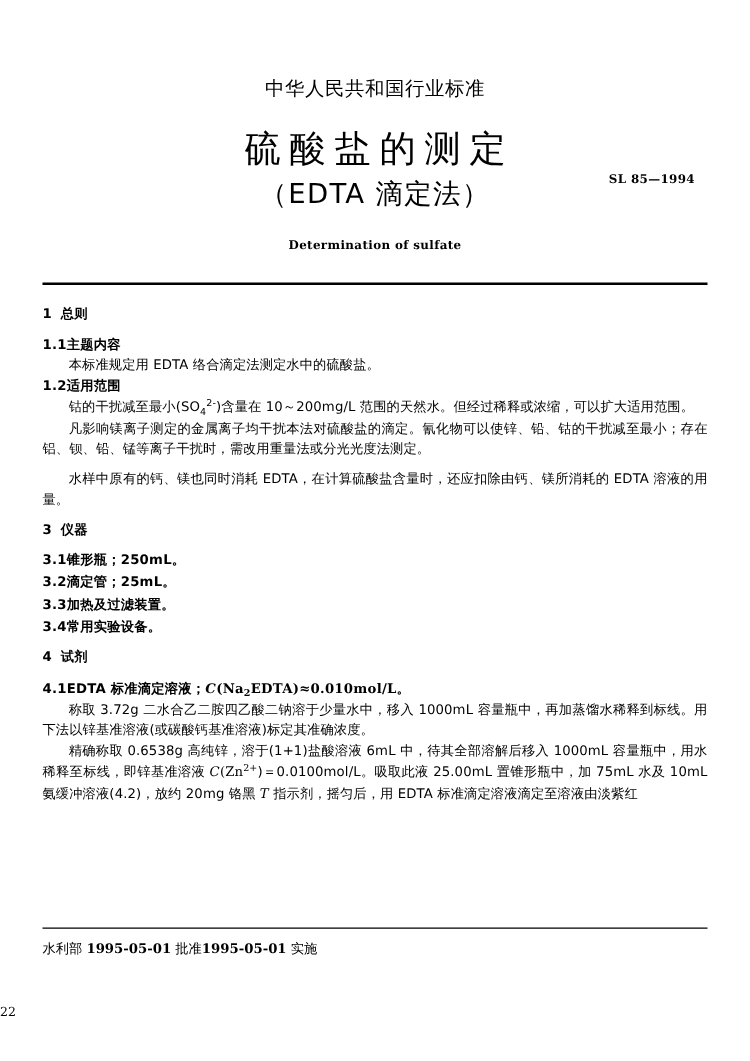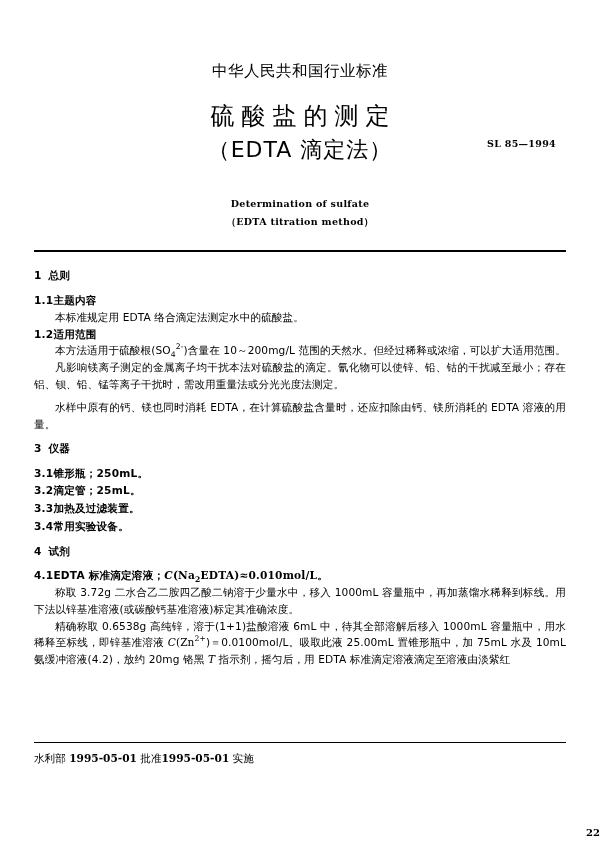--- a/index.html
+++ b/index.html
@@ -34,21 +34,21 @@
 
   .std-authority {
     font-size: 15.5px;
     font-weight: 400;
     letter-spacing: 0.5px;
     line-height: 1.2;
     margin: 0;
   }
 
   .std-title {
-    font-size: 24px;
+    font-size: 29px;
     font-weight: 400;
     letter-spacing: 7px;
     line-height: 1.25;
     margin: 20px 0 0 0;
     text-indent: 7px;
   }
 
   .std-subtitle {
     font-size: 22px;
     font-weight: 400;
@@ -62,21 +62,21 @@
     right: 10px;
     top: 138px;
     font-size: 9.5px;
     font-weight: bold;
     font-family: "DejaVu Serif", "Liberation Serif", serif;
     letter-spacing: 0.3px;
     white-space: nowrap;
   }
 
   .en-title-block {
-    margin-top: 31px;
+    margin-top: 18px;
     font-family: "DejaVu Serif", "Liberation Serif", serif;
     font-weight: bold;
     font-size: 9.5px;
     line-height: 1.85;
     letter-spacing: 0.3px;
   }
 
   .rule-top {
     margin: 20px 0 0 0;
     border: 0;
@@ -154,58 +154,57 @@
   }
   .footer-row b {
     font-weight: bold;
     font-family: "DejaVu Serif", "Liberation Serif", serif;
   }
 
   .page-number {
     position: absolute;
     left: 0;
     right: 0;
-    top: 827px;
-    text-align: right;
+    top: 805px;
+    text-align: left;
     font-size: 10px;
-    font-weight: bold;
+    font-weight: normal;
     font-family: "DejaVu Serif", "Liberation Serif", serif;
   }
 </style>
 </head>
 <body>
 
 <div class="page">
 
   <div class="masthead">
     <p class="std-authority">中华人民共和国行业标准</p>
 
     <h1 class="std-title">硫酸盐的测定</h1>
 
     <h2 class="std-subtitle">（EDTA 滴定法）</h2>
 
     <div class="std-number">SL 85—1994</div>
 
     <div class="en-title-block">
       <div>Determination of sulfate</div>
-      <div>（EDTA titration method）</div>
     </div>
   </div>
 
   <hr class="rule-top">
 
   <div class="body-content">
 
     <p class="clause-h1"><span class="num">1</span><span>总则</span></p>
 
     <p class="clause-h2"><span class="num">1.1</span><span>主题内容</span></p>
     <p class="para">本标准规定用 EDTA 络合滴定法测定水中的硫酸盐。</p>
 
     <p class="clause-h2"><span class="num">1.2</span><span>适用范围</span></p>
-    <p class="para"><span>本方法适用于硫酸根(SO</span><sub>4</sub><sup>2-</sup><span>)含量在 10～200mg/L 范围的天然水。但经过稀释或浓缩，可以扩大适用范围。</span></p>
+    <p class="para"><span>钴的干扰减至最小(SO</span><sub>4</sub><sup>2-</sup><span>)含量在 10～200mg/L 范围的天然水。但经过稀释或浓缩，可以扩大适用范围。</span></p>
 
     <p class="para">凡影响镁离子测定的金属离子均干扰本法对硫酸盐的滴定。氰化物可以使锌、铅、钴的干扰减至最小；存在铝、钡、铅、锰等离子干扰时，需改用重量法或分光光度法测定。</p>
 
     <div class="gap-sm"></div>
 
 
     <p class="para">水样中原有的钙、镁也同时消耗 EDTA，在计算硫酸盐含量时，还应扣除由钙、镁所消耗的 EDTA 溶液的用量。</p>
 
     <div class="gap-sm"></div>
 

